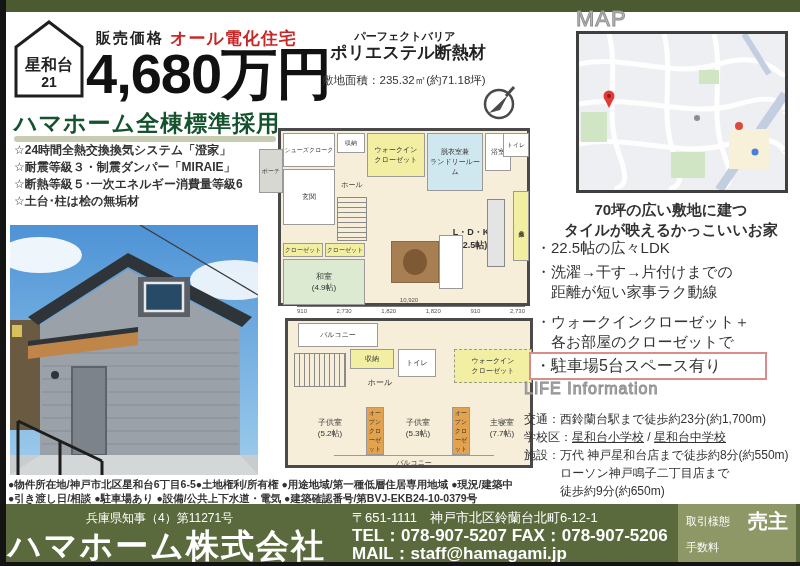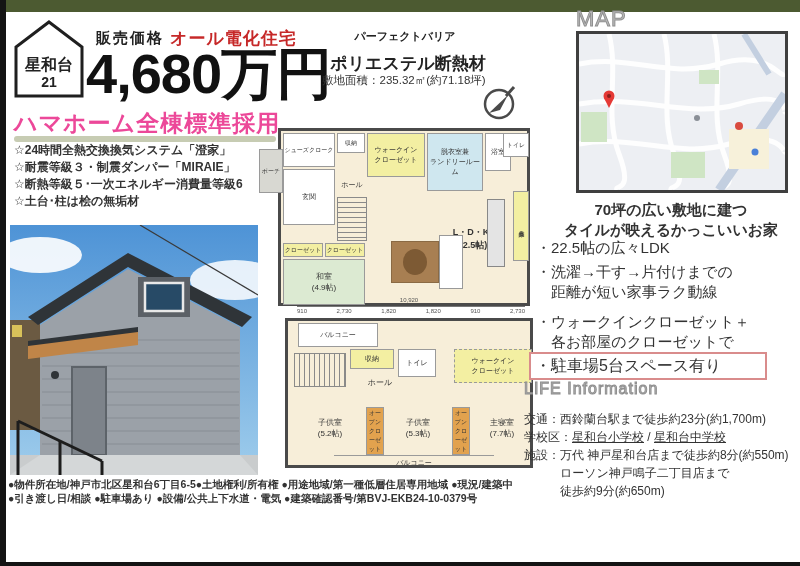--- a/index.html
+++ b/index.html
@@ -12,21 +12,21 @@
   .leftedge{left:0;top:0;width:6px;height:566px;background:#141414;}
   .botedge{left:0;top:562px;width:800px;height:4px;background:#141414;}
   
   .price-label{font-size:15px;font-weight:bold;color:#222;letter-spacing:2px;}
   .all-electric{font-size:17px;font-weight:bold;color:#c62828;letter-spacing:1px;}
   .big-price{font-size:56px;font-weight:bold;color:#111;letter-spacing:-1px;line-height:1;}
   .ins-small{font-size:11px;font-weight:bold;}
   .ins-big{font-size:17px;font-weight:bold;}
   .areas{font-size:11.5px;line-height:1.55;color:#333;}
   
-  .std-head{font-size:23px;font-weight:bold;color:#ec4899;letter-spacing:1px;}
+  .std-head{font-size:23px;font-weight:bold;color:#14532d;letter-spacing:1px;}
   .std-underline{height:6px;background:#c7ccb3;border-radius:3px;}
   .std-items{font-size:12px;font-weight:bold;color:#333;line-height:1.42;}
   
   .hollow{font-weight:normal;color:#bdbdbd;-webkit-text-stroke:1px #8f8f8f;letter-spacing:1px;}
   
   .caption{font-size:15px;font-weight:bold;color:#333;text-align:center;line-height:1.35;}
   .rbullet{font-size:15px;color:#333;line-height:1.32;}
   .hl-box{border:2px solid #d98c8c;background:#fff;display:flex;align-items:center;padding-left:4px;}
   .life-lines{font-size:12px;color:#333;line-height:1.5;}
   .ul{text-decoration:underline;}
@@ -71,21 +71,21 @@
     </svg>
     <div class="abs" style="left:0;top:36px;width:72px;text-align:center;font-size:16px;font-weight:bold;color:#222;">星和台</div>
     <div class="abs" style="left:0;top:55px;width:72px;text-align:center;font-size:14px;font-weight:bold;color:#222;">21</div>
   </div>
 
   <div class="abs price-label" style="left:96px;top:29px;">販売価格</div>
   <div class="abs all-electric" style="left:170px;top:27px;">オール電化住宅</div>
   <div class="abs big-price" style="left:86px;top:46px;">4,680万円</div>
 
   <div class="abs ins-small" style="left:320px;top:29px;width:170px;text-align:center;">パーフェクトバリア</div>
-  <div class="abs ins-big" style="left:308px;top:41px;width:200px;text-align:center;margin-top:11px;">ポリエステル断熱材</div>
+  <div class="abs ins-big" style="left:308px;top:41px;width:200px;text-align:center;">ポリエステル断熱材</div>
   <div class="abs areas" style="left:322px;top:72px;">
     <div>敷地面積：235.32㎡(約71.18坪)</div>
   </div>
 
   <div class="abs" style="left:480px;top:83px;">
     <svg width="40" height="40" viewBox="0 0 40 40">
       <circle cx="19" cy="21" r="14" fill="none" stroke="#4a4a4a" stroke-width="2.5"></circle>
       <line x1="26" y1="13" x2="34" y2="4" stroke="#4a4a4a" stroke-width="3"></line>
       <polygon points="9,30 28,12 20,27" fill="#4a4a4a"></polygon>
     </svg>
@@ -265,16 +265,28 @@
     <div>施設：万代 神戸星和台店まで徒歩約8分(約550m)</div>
     <div>　　　ローソン神戸鳴子二丁目店まで</div>
     <div>　　　徒歩約9分(約650m)</div>
   </div>
 
   <div class="abs fine" style="left:8px;top:477px;">
     <div>●物件所在地/神戸市北区星和台6丁目6-5●土地権利/所有権 ●用途地域/第一種低層住居専用地域 ●現況/建築中</div>
     <div>●引き渡し日/相談 ●駐車場あり ●設備/公共上下水道・電気 ●建築確認番号/第BVJ-EKB24-10-0379号</div>
   </div>
 
+  <div class="abs footband">
+    <div class="abs license" style="left:86px;top:6px;">兵庫県知事（4）第11271号</div>
+    <div class="abs company" style="left:8px;top:20px;">ハマホーム株式会社</div>
+    <div class="abs addr" style="left:352px;top:5px;">〒651-1111　神戸市北区鈴蘭台北町6-12-1</div>
+    <div class="abs telmail" style="left:352px;top:20px;">TEL：078-907-5207  FAX：078-907-5206</div>
+    <div class="abs telmail" style="left:352px;top:38px;">MAIL：staff@hamagami.jp</div>
+    <div class="abs dealbox" style="left:678px;top:0;width:118px;height:58px;">
+      <span class="abs deal-small" style="left:8px;top:10px;">取引様態</span>
+      <span class="abs deal-big" style="left:70px;top:4px;">売主</span>
+      <span class="abs deal-small" style="left:8px;top:36px;">手数料</span>
+    </div>
+  </div>
 
   <div class="abs leftedge"></div>
   <div class="abs botedge"></div>
 </div>
 
 </body></html>

